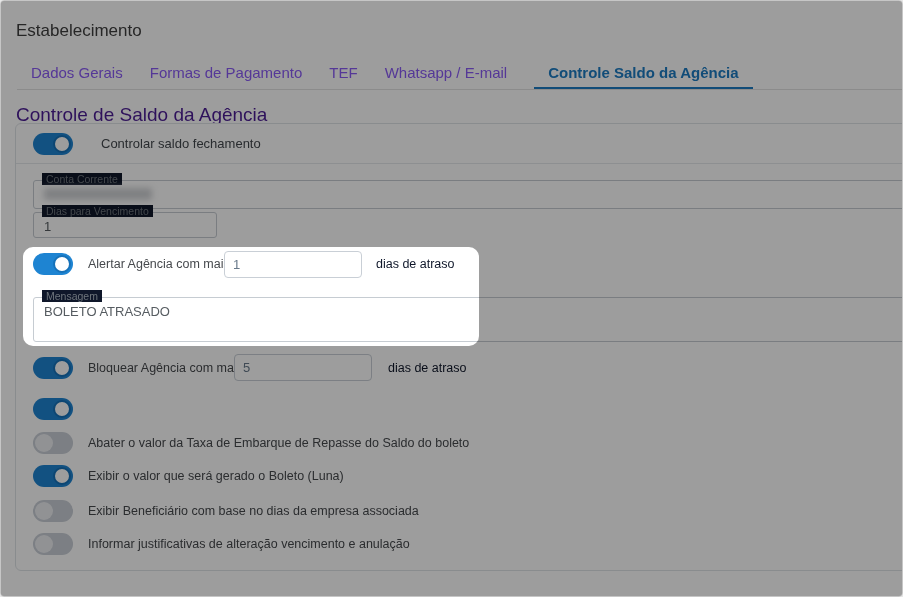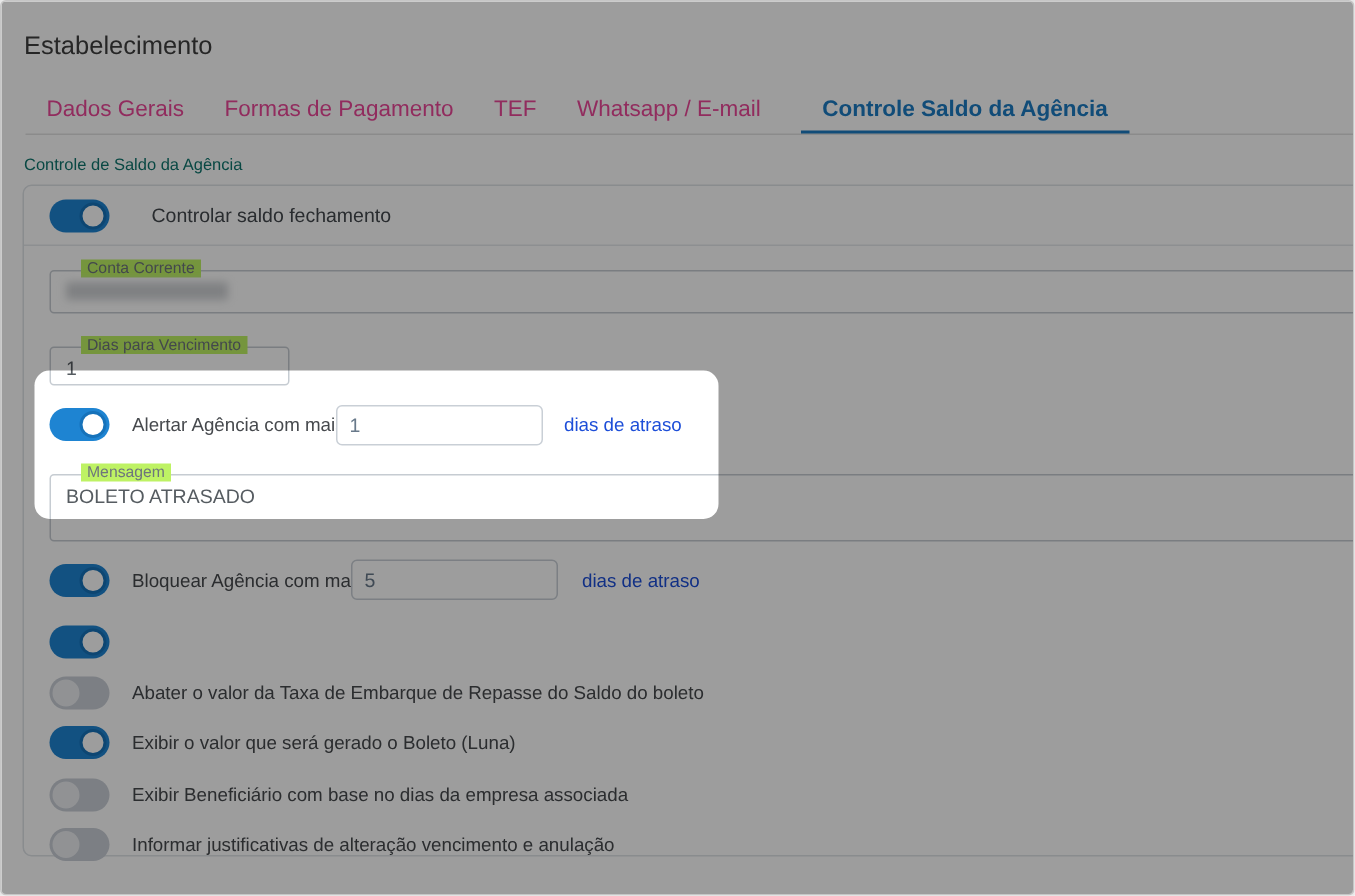--- a/index.html
+++ b/index.html
@@ -5,57 +5,57 @@
   * { box-sizing: border-box; margin: 0; padding: 0; }
   html,body { background:#e8e8e8; }
   body { font-family: "Liberation Sans", sans-serif; }
   .stage {
     position: relative; width: 903px; height: 597px;
     background: #ffffff; border: 1px solid #c6c6c6; border-radius: 4px;
     overflow: hidden;
   }
   .page-title { position:absolute; left:15px; top:20px; font-size:17px; color:#3f3f3f; }
   .tabs { position:absolute; left:30px; top:58px; display:flex; align-items:flex-end; gap:27px; height:31px; }
-  .tab { font-size:15px; color:#ec4899; padding-bottom:9px; cursor:pointer; white-space:nowrap; }
+  .tab { font-size:15px; color:#8b5cf6; padding-bottom:9px; cursor:pointer; white-space:nowrap; }
   .tab.active { color:#1c7cc4; font-weight:700; border-bottom:3px solid #1c7cc4; padding-left:14px; padding-right:14px; padding-bottom:6px;text-align:center; }
   .tabs-divider { position:absolute; left:16px; right:-2px; top:88px; height:1px; background:#e2e2e2; }
-  .section-heading { position:absolute; left:15px; top:103px; font-size:11px; color:#0f766e; }
+  .section-heading { position:absolute; left:15px; top:103px; font-size:19px; color:#4c1d95; }
 
   .panel { position:absolute; left:14px; top:122px; width:902px; height:448px;
            border:1px solid #dfe3e7; border-radius:6px; background:#fff; }
   .panel-header { height:40px; display:flex; align-items:center; padding-left:17px; border-bottom:1px solid #e6e9ec; }
   .panel-header .lbl { margin-left:28px; font-size:13px; color:#43484d; }
   .panel-body { padding:0 0 0 17px; }
 
   
   .sw { position:relative; width:40px; height:22px; border-radius:12px; flex:none; cursor:pointer; }
   .sw .knob { position:absolute; top:2px; width:18px; height:18px; border-radius:50%; background:#fff; }
   .sw.on { background:#1e84d2; }
   .sw.on .knob { right:2px; border:2px solid #1672ba; }
   .sw.off { background:#c9ced6; }
   .sw.off .knob { left:2px; background:#eceef1; }
 
   
   .fs { position:relative; border:1px solid #c6ccd2; border-radius:3px; background:#fff; }
-  .fs .legend { position:absolute; top:-8px; left:20px; background:#bef264; padding:0 4px; font-size:10.5px; color:#6e757c; white-space:nowrap; }
+  .fs .legend { position:absolute; top:-8px; left:8px; background:#0f172a; padding:0 4px; font-size:10.5px; color:#6e757c; white-space:nowrap; }
   .fs .val { padding:6px 0 0 10px; font-size:13px; color:#565c61; }
   .fs-full { width:calc(100% + 30px); }
   .fs-cc { margin-top:16px; height:29px; }
   .redacted { width:108px; height:12px; margin:7px 0 0 10px; background:#cfd1d4; border-radius:2px; filter:blur(3px); }
-  .fs-dpv { margin-top:22px; height:26px; width:160px; }
+  .fs-dpv { margin-top:3px; height:26px; width:184px; }
   .fs-msg { margin-top:19px; height:45px; }
 
   
   .trow { position:relative; display:flex; align-items:center; height:22px; }
   .trow .lbl { margin-left:15px; font-size:12.5px; color:#46494d; white-space:nowrap; }
   .row-alert { margin-top:12px; height:28px; }
   .row-block { margin-top:12px; height:27px; }
   .num-input { position:absolute; width:138px; height:27px; border:1px solid #c9cfd6; border-radius:4px;
                background:#fff; font-family:"Liberation Sans",sans-serif; font-size:13px; color:#68798a; padding-left:8px; }
-  .suffix { position:absolute; font-size:12.5px; color:#1d4ed8; white-space:nowrap; }
+  .suffix { position:absolute; font-size:12.5px; color:#0f172a; white-space:nowrap; }
   .row-t1 { margin-top:17px; } .row-t2 { margin-top:12px; } .row-t3 { margin-top:11px; }
   .row-t4 { margin-top:13px; } .row-t5 { margin-top:11px; }
 
   
   .overlay { position:absolute; inset:0; overflow:hidden; pointer-events:none; z-index:50; }
   .spotlight { position:absolute; left:22px; top:246px; width:456px; height:99px; border-radius:10px;
                box-shadow: 0 0 0 2500px rgba(0,0,0,0.385); }
 </style>
 </head>
 <body>

